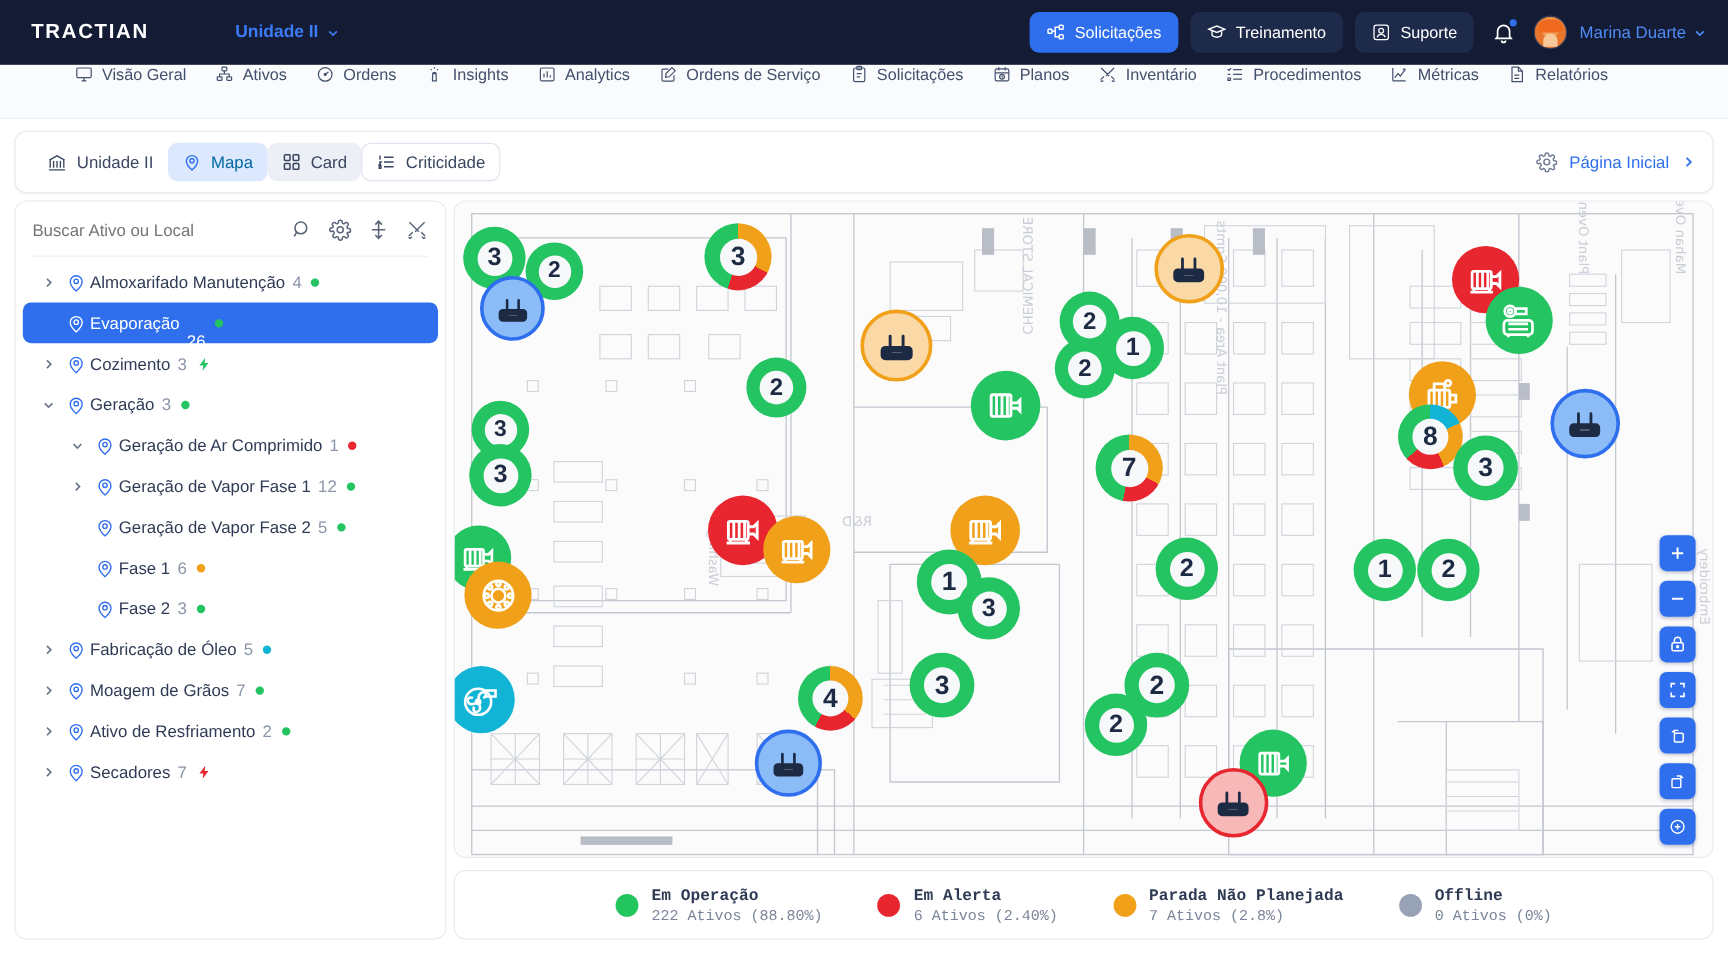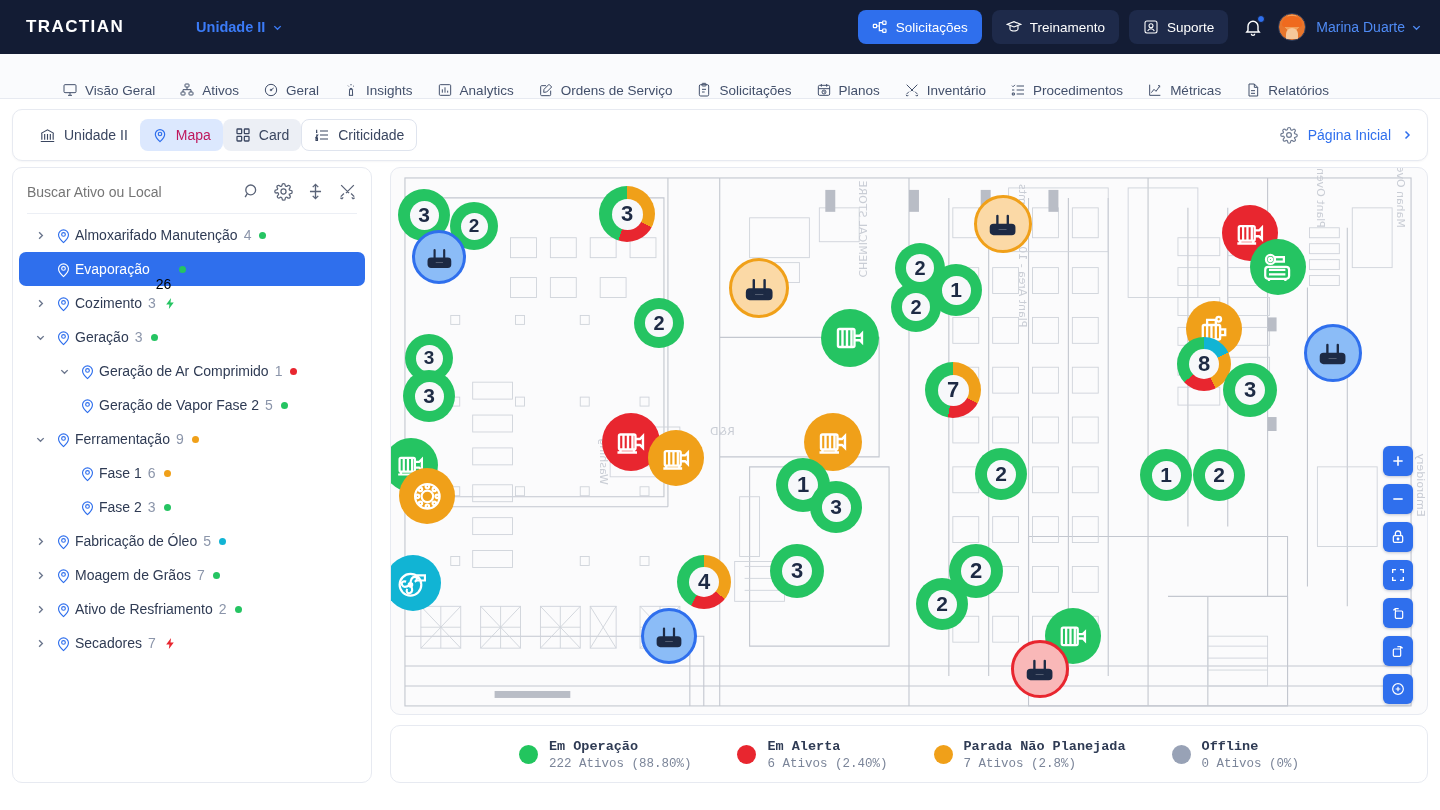--- a/index.html
+++ b/index.html
@@ -39,67 +39,67 @@
     background: radial-gradient(circle at 50% 34%, #f2a05a 0 38%, #e8762c 39% 100%);
     position: relative; overflow: hidden; border: 1px solid #30405f;
   }
   .avatar::before { content:""; position:absolute; left:3px; right:3px; top:2px; height:11px; background:#ef6a1e; border-radius:9px 9px 3px 3px; }
   .avatar::after { content:""; position:absolute; left:7px; right:7px; bottom:1px; height:11px; background:#f6c89a; border-radius:7px 7px 0 0; }
   .username { color: #4f8bf5; font-size: 14px; display:flex; align-items:center; gap:6px; cursor:pointer; }
 
   
   .navbar {
     height: 45px; background: #fafbfd; border-bottom: 1px solid #e7eaf1;
-    display: flex; align-items: flex-end; padding-left: 62px; gap: 24px;
+    display: flex; align-items: flex-start; padding-left: 62px; gap: 24px;
   }
   .navitem {
     display: flex; align-items: center; gap: 7px;
     color: #43506b; font-size: 13.5px; cursor: pointer; white-space: nowrap;
   }
   .navitem svg { flex: none; }
 
   
   .toolbar-wrap { padding: 10px 12px 6px 12px; }
   .toolbar {
     height: 52px; border: 1px solid #e7eaf1; border-radius: 10px;
     background: #fff; display: flex; align-items: center; padding: 0 14px;
     box-shadow: 0 1px 2px rgba(20,30,60,.04);
   }
   .tb-item {
     display: flex; align-items: center; gap: 8px; height: 32px;
     padding: 0 12px; border-radius: 8px; font-size: 14px; color: #3a4660; cursor: pointer;
   }
-  .tb-item.blue { background:#dce8fe; color:#be185d; }
+  .tb-item.blue { background:#dce8fe; color:#0369a1; }
   .tb-item.grey { background:#eceff5; color:#3a4660; }
   .tb-item.outline { border:1px solid #dfe4ee; }
   .tb-right { margin-left: auto; display:flex; align-items:center; gap:10px; color:#2f6fed; font-size:14px; cursor:pointer; }
 
   
-  .body { display: flex; gap: 18px; padding: 0 12px 12px 12px; height: 628px; }
+  .body { display: flex; gap: 6px; padding: 0 12px 12px 12px; height: 628px; }
 
   
   .sidebar {
     width: 360px; border: 1px solid #e7eaf1; border-radius: 10px; background: #fff;
     display: flex; flex-direction: column; overflow: hidden;
   }
   .search-row { display:flex; align-items:center; padding: 14px 14px 12px 14px; gap: 8px; }
   .search-input {
     flex: 1; border: none; outline: none; font-size: 14px; color: #6b768d;
     font-family: "Liberation Sans", sans-serif; background: transparent;
   }
   .search-icons { display:flex; align-items:center; gap:13px; }
   .search-icons span { cursor: pointer; display:flex; }
   .tree { flex:1; overflow: hidden; padding: 4px 6px 0 6px; }
   .node {
     display: flex; align-items: center; height: 34px; border-radius: 7px;
     padding-right: 8px; cursor: pointer; font-size: 14px; color: #2f3b54;
     white-space: nowrap;
   }
   .node.selected { background: #2f6fed; color: #fff; }
-  .node.selected .cnt { color: #000000; margin-top: 30px; }
+  .node.selected .cnt { color: #ffffff; margin-top: 30px; }
   .caret { width: 22px; display:flex; justify-content:center; align-items:center; flex:none; }
   .pin { width: 24px; display:flex; justify-content:center; align-items:center; flex:none; }
   .cnt { color: #8b95aa; margin-left: 6px; }
   .sdot { width:7px; height:7px; border-radius:50%; display:inline-block; margin-left:8px; flex:none; }
 
   
   .mapcol { flex: 1; display: flex; flex-direction: column; gap: 10px; }
   .map {
     flex: 1; border: 1px solid #e7eaf1; border-radius: 10px; background: #fbfbfc;
     position: relative; overflow: hidden;
@@ -204,21 +204,21 @@
         <path d="M12 7.5v4M6 15v-3.5h12V15"></path>
       </svg>
       <span>Ativos</span>
     </div>
     <div class="navitem">
       <svg width="16" height="16" viewBox="0 0 24 24" fill="none" stroke="#43506b" stroke-width="1.5">
         <circle cx="12" cy="12" r="8.5"></circle>
         <path d="M12 12l4-3"></path>
         <circle cx="12" cy="12" r="1.2"></circle>
       </svg>
-      <span>Geral</span>
+      <span>Ordens</span>
     </div>
     <div class="navitem">
       <svg width="16" height="16" viewBox="0 0 24 24" fill="none" stroke="#43506b" stroke-width="1.5">
         <path d="M9 20h6M9.5 20l.5-9h4l.5 9"></path>
         <path d="M9.7 11a2.5 2.5 0 0 1 4.6 0"></path>
         <path d="M12 3v2M7.5 5.5l1.2 1.2M16.5 5.5l-1.2 1.2"></path>
       </svg>
       <span>Insights</span>
     </div>
     <div class="navitem">
@@ -432,46 +432,46 @@
             <svg width="17" height="17" viewBox="0 0 24 24" fill="none" stroke="#2f6fed" stroke-width="1.6">
               <path d="M12 22s7-6.2 7-11a7 7 0 1 0-14 0c0 4.8 7 11 7 11z"></path>
               <circle cx="12" cy="10.5" r="2.6"></circle>
             </svg>
           </span>
           <span>Geração de Ar Comprimido</span>
           <span class="cnt">1</span>
           <span class="sdot" style="background:#e8262f"></span>
         </div>
         <div class="node" style="padding-left: 34px;">
+          <span class="caret">
+            <svg width="11" height="11" viewBox="0 0 24 24" fill="none" stroke="#6b768d" stroke-width="3">
+              <path d="M9 5l7 7-7 7"></path>
+            </svg>
+          </span>
+          <span class="pin">
+            <svg width="17" height="17" viewBox="0 0 24 24" fill="none" stroke="#2f6fed" stroke-width="1.6">
+              <path d="M12 22s7-6.2 7-11a7 7 0 1 0-14 0c0 4.8 7 11 7 11z"></path>
+              <circle cx="12" cy="10.5" r="2.6"></circle>
+            </svg>
+          </span>
+          <span>Geração de Vapor Fase 1</span>
+          <span class="cnt">12</span>
+          <span class="sdot" style="background:#25c462"></span>
+        </div>
+        <div class="node" style="padding-left: 34px;">
           <span class="caret"></span>
           <span class="pin">
             <svg width="17" height="17" viewBox="0 0 24 24" fill="none" stroke="#2f6fed" stroke-width="1.6">
               <path d="M12 22s7-6.2 7-11a7 7 0 1 0-14 0c0 4.8 7 11 7 11z"></path>
               <circle cx="12" cy="10.5" r="2.6"></circle>
             </svg>
           </span>
           <span>Geração de Vapor Fase 2</span>
           <span class="cnt">5</span>
           <span class="sdot" style="background:#25c462"></span>
-        </div>
-        <div class="node" style="padding-left: 10px;">
-          <span class="caret">
-            <svg width="11" height="11" viewBox="0 0 24 24" fill="none" stroke="#6b768d" stroke-width="3">
-              <path d="M5 9l7 7 7-7"></path>
-            </svg>
-          </span>
-          <span class="pin">
-            <svg width="17" height="17" viewBox="0 0 24 24" fill="none" stroke="#2f6fed" stroke-width="1.6">
-              <path d="M12 22s7-6.2 7-11a7 7 0 1 0-14 0c0 4.8 7 11 7 11z"></path>
-              <circle cx="12" cy="10.5" r="2.6"></circle>
-            </svg>
-          </span>
-          <span>Ferramentação</span>
-          <span class="cnt">9</span>
-          <span class="sdot" style="background:#f0a019"></span>
         </div>
         <div class="node" style="padding-left: 34px;">
           <span class="caret"></span>
           <span class="pin">
             <svg width="17" height="17" viewBox="0 0 24 24" fill="none" stroke="#2f6fed" stroke-width="1.6">
               <path d="M12 22s7-6.2 7-11a7 7 0 1 0-14 0c0 4.8 7 11 7 11z"></path>
               <circle cx="12" cy="10.5" r="2.6"></circle>
             </svg>
           </span>
           <span>Fase 1</span>

